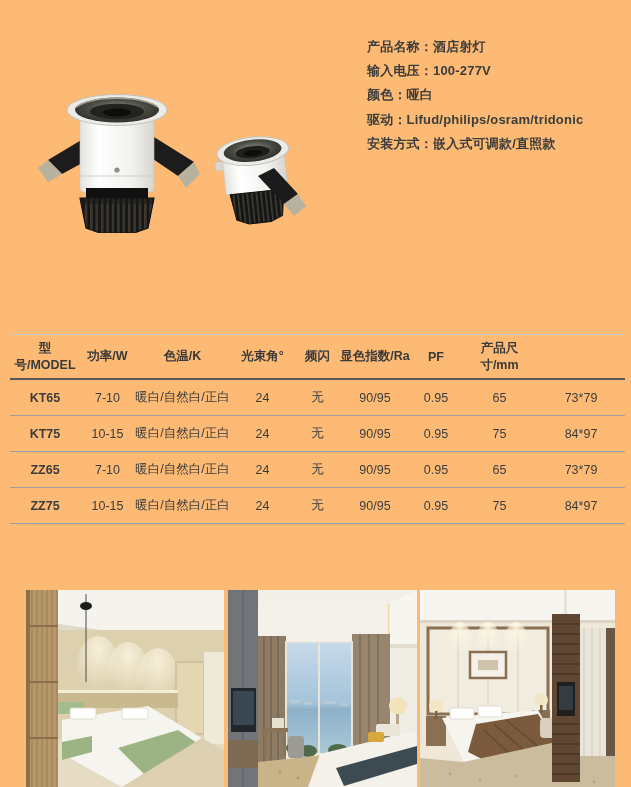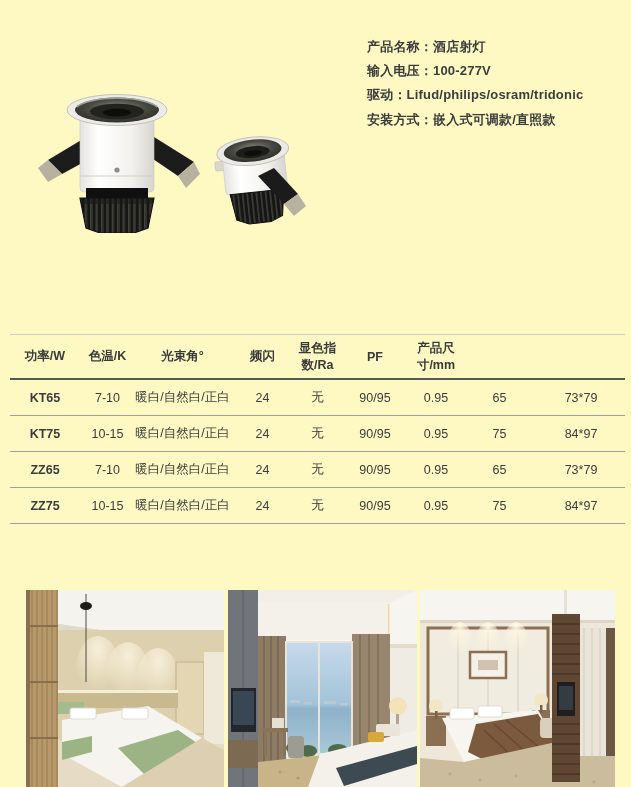--- a/index.html
+++ b/index.html
@@ -1,17 +1,17 @@
 <!DOCTYPE html>
 <html><head>
 <meta charset="utf-8">
 <style>
   html,body{margin:0;padding:0;background:#ffffff;}
   #page{
-    position:relative;width:631px;height:787px;background:#fef9c3;overflow:hidden;
+    position:relative;width:631px;height:787px;background:#fdba74;overflow:hidden;
     font-family:"Liberation Sans","DejaVu Sans",sans-serif;color:#3f3f3f;
   }
   
   .specs{
     position:absolute;left:367px;top:35px;width:260px;
     font-size:13px;font-weight:700;color:#3c3c3c;letter-spacing:0.2px;
   }
   .specs .spec-line{height:24.2px;line-height:24.2px;white-space:nowrap;}
   
   .prod-main{position:absolute;left:28px;top:58px;width:175px;height:175px;}
@@ -106,26 +106,28 @@
       </g>
 
       <polygon points="58,58 74,50 98,76 84,86" fill="#1b1b1b"></polygon>
       <polygon points="98,76 84,86 94,98 106,88" fill="#b7b1a0"></polygon>
     </svg>
   </div>
 
   <div class="specs">
     <div class="spec-line">产品名称：酒店射灯</div>
     <div class="spec-line">输入电压：100-277V</div>
+    <div class="spec-line">颜色：哑白</div>
     <div class="spec-line">驱动：Lifud/philips/osram/tridonic</div>
     <div class="spec-line">安装方式：嵌入式可调款/直照款</div>
   </div>
 
   <div class="spec-table">
     <div class="t-row t-head">
+      <div class="cell">型号/MODEL</div>
       <div class="cell">功率/W</div>
       <div class="cell">色温/K</div>
       <div class="cell">光束角°</div>
       <div class="cell">频闪</div>
       <div class="cell">显色指数/Ra</div>
       <div class="cell">PF</div>
       <div class="cell">产品尺寸/mm</div>
     </div>
 
     <div class="t-row t-body-row">

